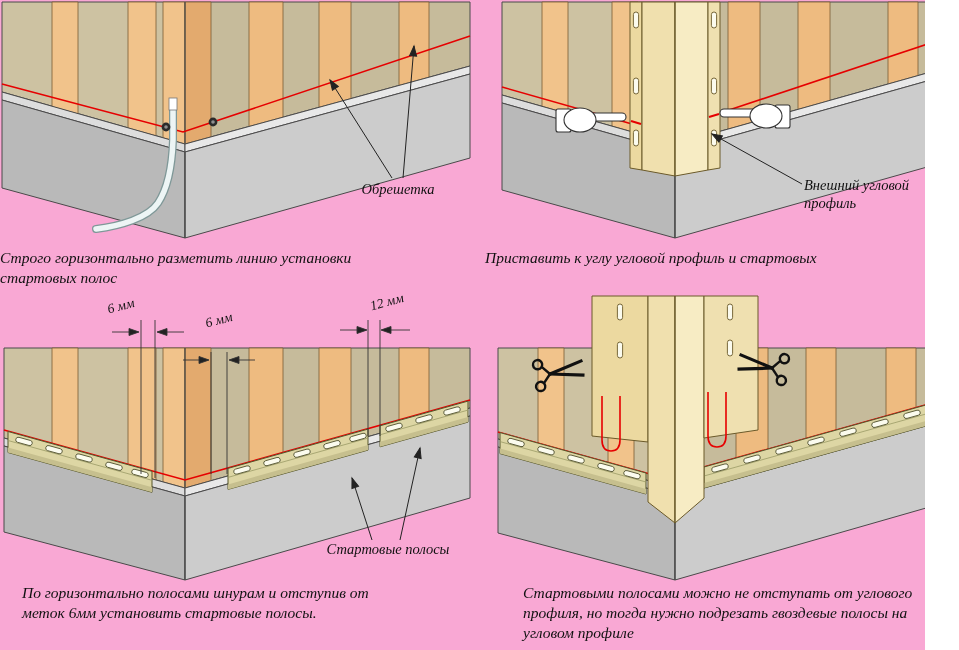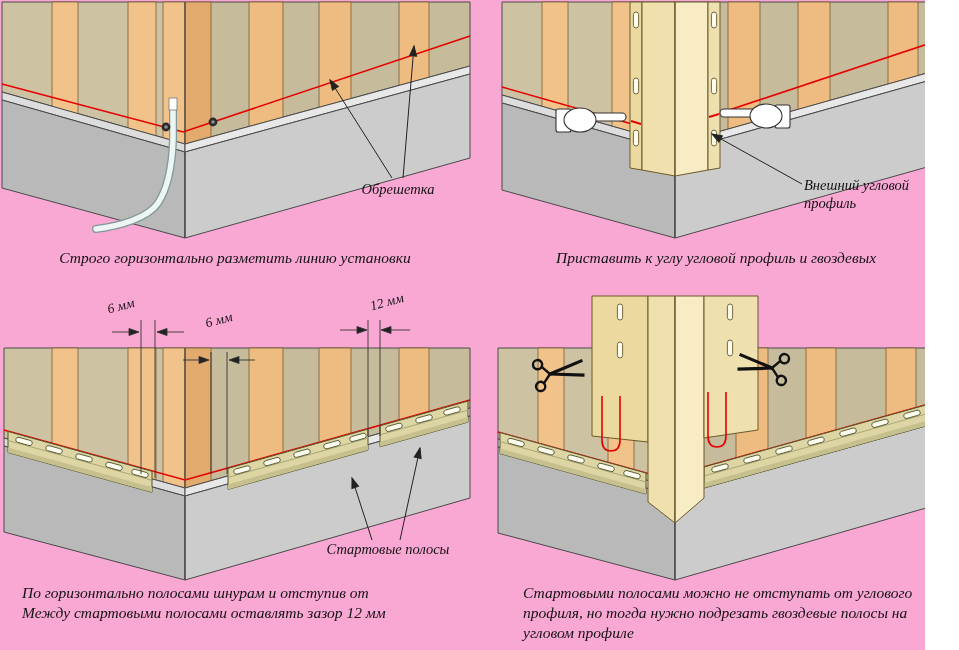--- a/index.html
+++ b/index.html
@@ -1,20 +1,20 @@
 <!DOCTYPE html>
 <html><head>
 <meta charset="utf-8">
 <style>
   html,body{margin:0;padding:0;background:#ffffff;}
   .sheet{position:relative;width:925px;height:650px;background:#f9a8d4;overflow:hidden;
          font-family:"Liberation Serif","DejaVu Serif",serif;}
   .panel-svg{position:absolute;}
   .caption{position:absolute;font-style:italic;font-size:15.5px;line-height:20px;color:#111;}
-  .caption.center{text-align:center;}
+  .caption.center{}
   .svg-label{font-style:italic;font-size:14.5px;fill:#111;
              font-family:"Liberation Serif","DejaVu Serif",serif;}
   .svg-dim{font-style:italic;font-size:13.5px;fill:#111;
            font-family:"Liberation Serif","DejaVu Serif",serif;}
 </style>
 </head>
 <body>
 
 <div class="sheet">
 
@@ -285,29 +285,30 @@
       <line x1="0" y1="0" x2="-7" y2="-8" stroke="#111" stroke-width="2.4"></line>
       <line x1="0" y1="0" x2="-7" y2="8" stroke="#111" stroke-width="2.4"></line>
       <circle cx="-11" cy="-11" r="4.6" fill="none" stroke="#111" stroke-width="2.4"></circle>
       <circle cx="-11" cy="11" r="4.6" fill="none" stroke="#111" stroke-width="2.4"></circle>
       <circle cx="0" cy="0" r="1.7" fill="#111"></circle>
     </g>
   </svg>
 
   <div class="caption center" style="left:0;top:248px;width:470px">
     <div>Строго горизонтально разметить линию установки</div>
+    <div>стартовых полос</div>
   </div>
 
   <div class="caption center" style="left:485px;top:248px;width:462px">
-    <div>Приставить к углу угловой профиль и гвоздевых</div>
+    <div>Приставить к углу угловой профиль и стартовых</div>
   </div>
 
   <div class="caption" style="left:22px;top:583px;width:452px">
     <div>По горизонтально полосами шнурам и отступив от</div>
-    <div>Между стартовыми полосами оставлять зазор 12 мм</div>
+    <div>меток 6мм установить стартовые полосы.</div>
   </div>
 
   <div class="caption" style="left:523px;top:583px;width:452px">
     <div>Стартовыми полосами можно не отступать от углового</div>
     <div>профиля, но тогда нужно подрезать гвоздевые полосы на</div>
     <div>угловом профиле</div>
   </div>
 
 </div>
 

